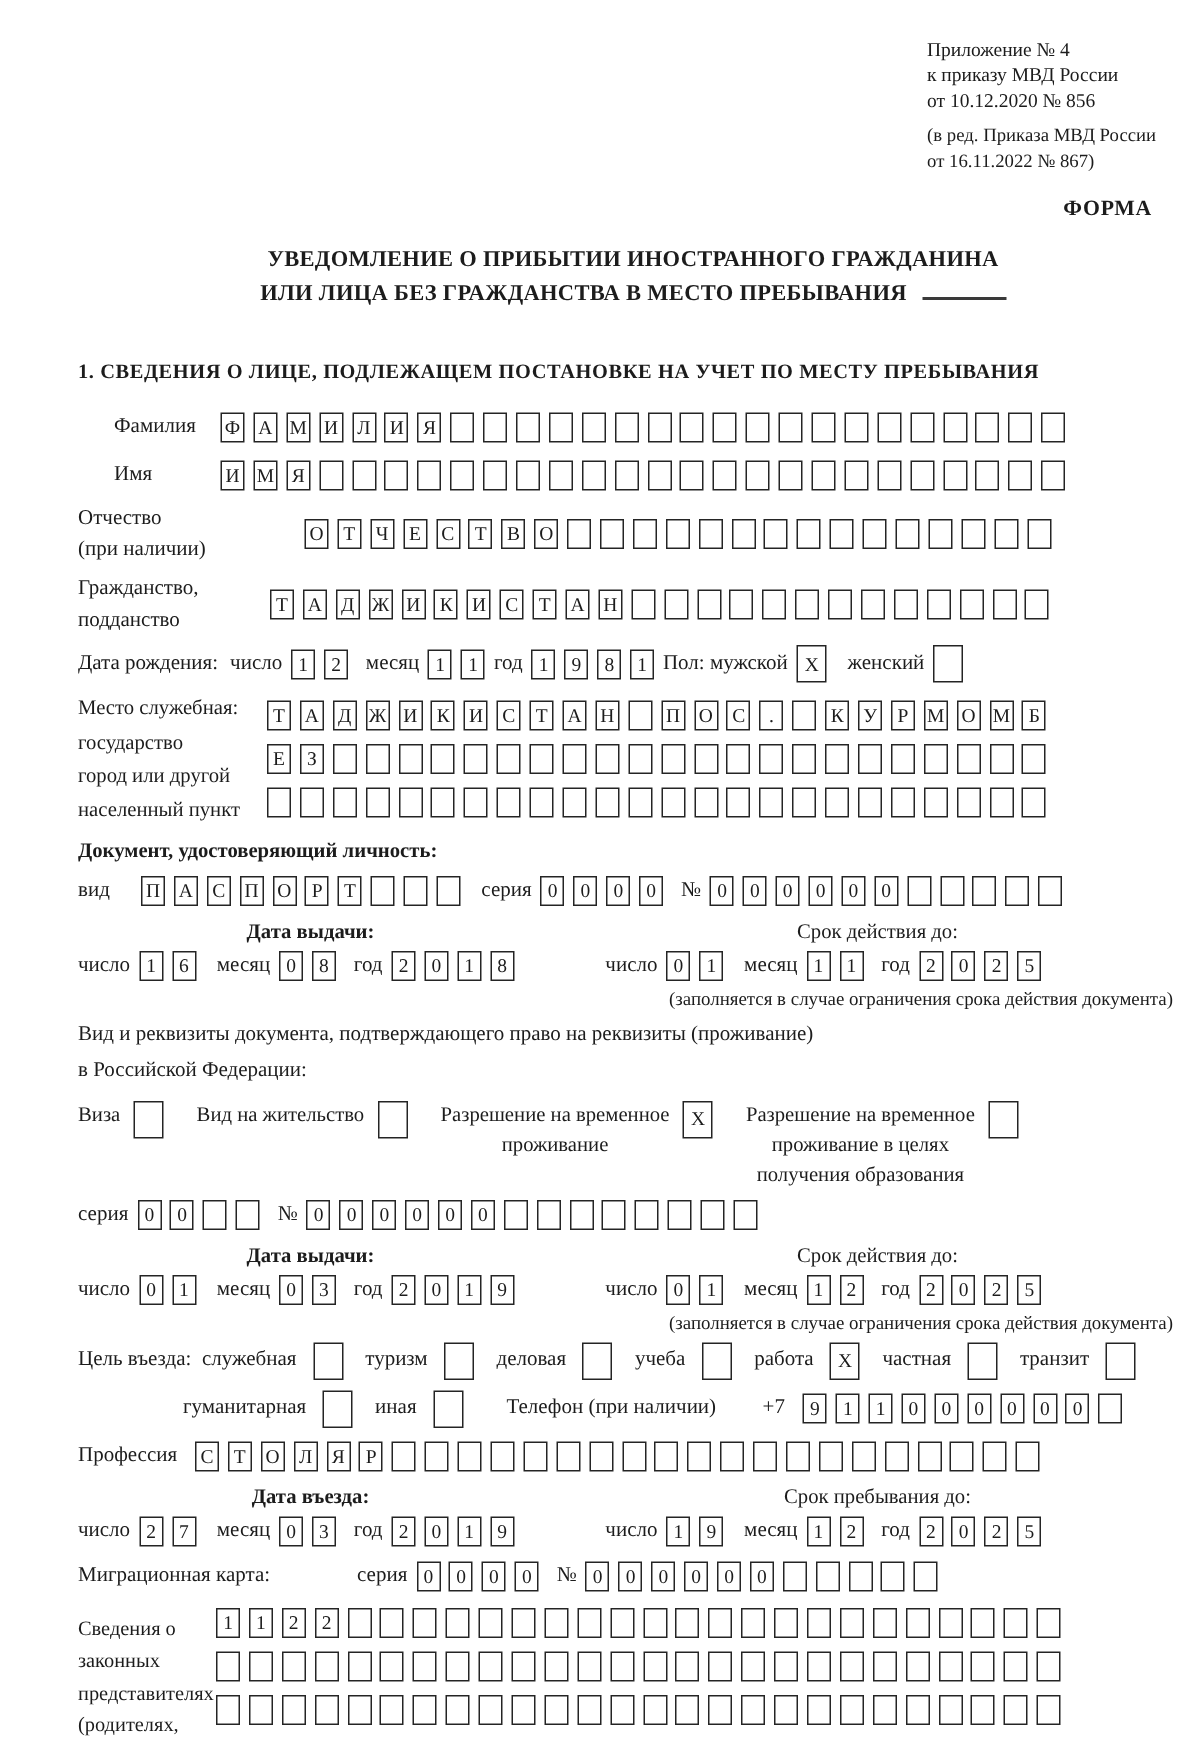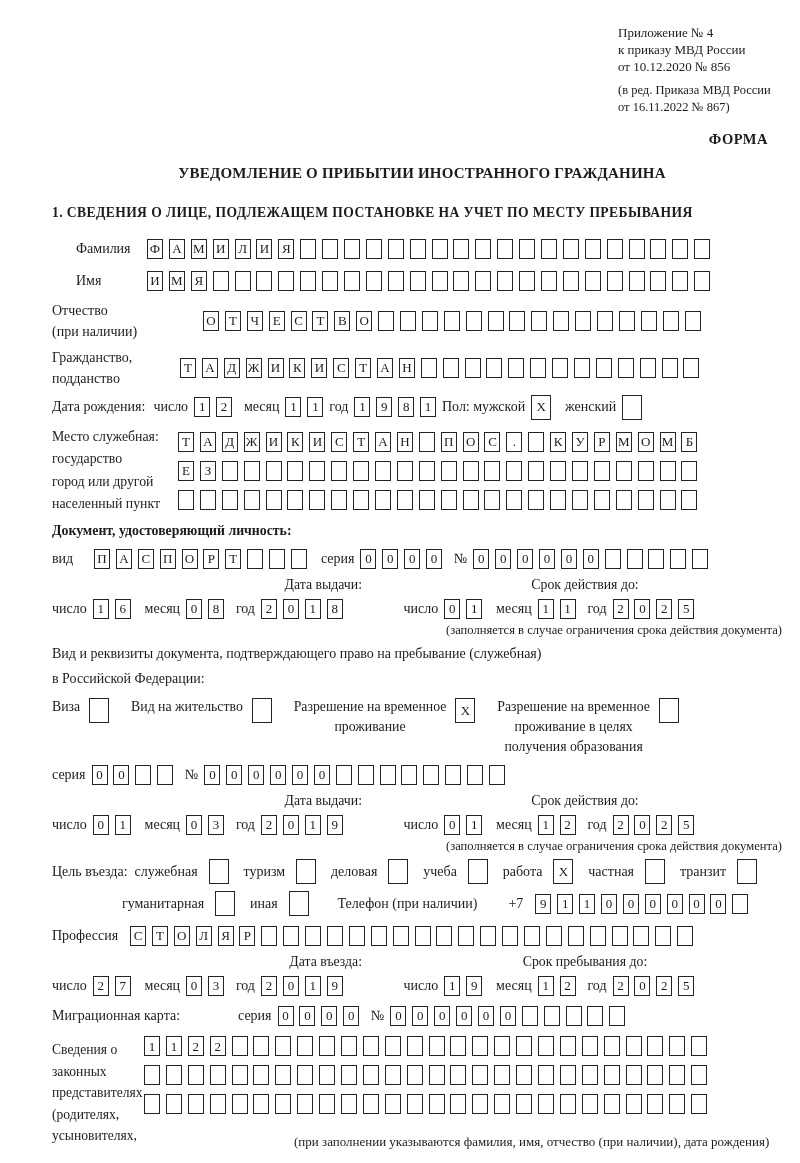--- a/index.html
+++ b/index.html
@@ -11,21 +11,21 @@
   }
   .page { padding:24px 8px 0 52px; width:800px; }
 
   .apx { margin-left:566px; font-size:13px; line-height:1.32; }
   .apx .ed { margin-top:7px; font-size:12.5px; }
   .forma { text-align:right; margin-right:24px; margin-top:16px; font-weight:bold; font-size:14.5px; letter-spacing:.5px; }
 
   .title { text-align:center; font-weight:bold; font-size:15px; line-height:1.5; margin-top:14px; letter-spacing:.2px; }
   .blank { display:inline-block; width:56px; border-bottom:2.2px solid #3a3a3a; margin-left:10px; }
 
-  .sec { margin-top:20px; font-weight:bold; font-size:13.6px; letter-spacing:.4px; }
+  .sec { margin-top:33px; font-weight:bold; font-size:13.6px; letter-spacing:.4px; }
 
   .rows { margin-top:15px; }
   .row { display:flex; align-items:center; margin-bottom:5px; min-height:27px; }
   .row.tight { margin-bottom:3px; }
   .top { align-items:center; }
   .lab { font-size:14px; flex:none; }
   .stack { display:flex; flex-direction:column; line-height:1.5; }
   .cells { display:inline-flex; flex:none; }
   .cell {
     width:16px; height:20px; border:1.4px solid #242424; margin-right:5.9px;
@@ -35,21 +35,21 @@
   .big .cell { width:20px; height:25px; }
   .vgap { margin-bottom:9px; }
 
   .w-fam { width:71px;margin-left:24px; } .w-pat { width:151px; } .w-cit { width:128px; }
   .w-place { width:126px; line-height:1.62; font-size:13.8px; }
   .w-vid { width:42px; } .w-prof { width:64px; }
   .ml6 { margin-left:6px; } .ml8 { margin-left:8px; } .mr6 { margin-right:6px; }
 
   .center-b { text-align:left; font-weight:bold; font-size:13.8px; margin:8px 40px 6px 0; }
   .dhead { display:flex; font-size:13.8px; margin-bottom:2px; }
-  .dhead .h1 { width:310px; text-align:right; }
+  .dhead .h1 { width:310px; text-align:center;font-weight:bold; }
   .dhead .h2 { margin-left:78px; width:290px; text-align:center; }
   .note { text-align:right; margin-right:10px; font-size:12.6px; margin-top:-2px; margin-bottom:4px; }
   .gap55 { width:55px; flex:none; }
 
   .intro { font-size:14px; line-height:1.75; margin-top:4px; }
   .opts { display:flex; align-items:flex-start; margin:6px 0 4px 0; }
   .opt { display:flex; align-items:flex-start; margin-right:16px; }
   .opt-lines { text-align:center; line-height:1.45; font-size:13.8px; margin-right:9px; }
   .opts .cells { margin-top:1px; }
 
@@ -69,20 +69,21 @@
     <div class="ed">
       <div>(в ред. Приказа МВД России</div>
       <div>от 16.11.2022 № 867)</div>
     </div>
   </div>
 
   <div class="forma">ФОРМА</div>
 
   <div class="title">
     <div>УВЕДОМЛЕНИЕ О ПРИБЫТИИ ИНОСТРАННОГО ГРАЖДАНИНА</div>
+    <div><span>ИЛИ ЛИЦА БЕЗ ГРАЖДАНСТВА В МЕСТО ПРЕБЫВАНИЯ</span><span class="blank"></span></div>
   </div>
 
   <div class="sec">1. СВЕДЕНИЯ О ЛИЦЕ, ПОДЛЕЖАЩЕМ ПОСТАНОВКЕ НА УЧЕТ ПО МЕСТУ ПРЕБЫВАНИЯ</div>
 
   <div class="rows">
 
     <div class="row">
       <span class="lab w-fam">Фамилия</span>
       <span class="cells">
           <span class="cell">Ф</span>
@@ -405,21 +406,21 @@
       <span class="cells">
           <span class="cell">2</span>
           <span class="cell">0</span>
           <span class="cell">2</span>
           <span class="cell">5</span>
         </span>
     </div>
     <div class="note">(заполняется в случае ограничения срока действия документа)</div>
 
     <div class="intro">
-      <div>Вид и реквизиты документа, подтверждающего право на пребывание (служебная)</div>
+      <div>Вид и реквизиты документа, подтверждающего право на реквизиты (проживание)</div>
       <div>в Российской Федерации:</div>
     </div>
 
     <div class="opts">
       <div class="opt">
         <span class="opt-lines"><span>Виза</span></span>
         <span class="cells big">
             <span class="cell"></span>
           </span>
       </div>

